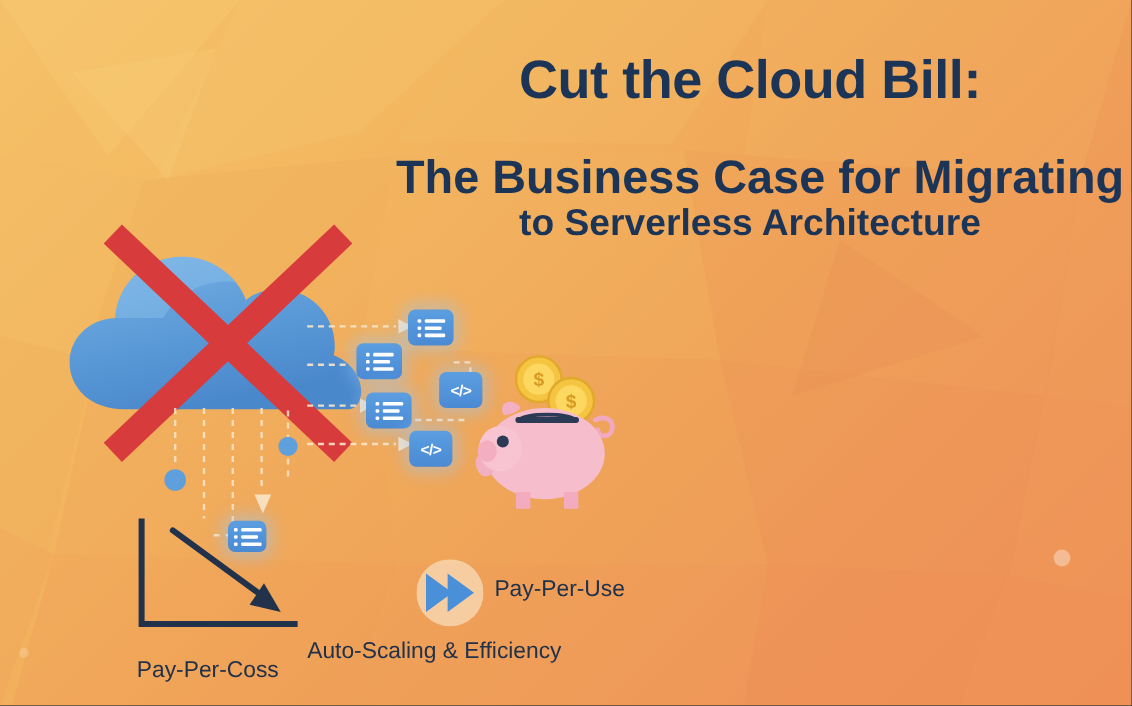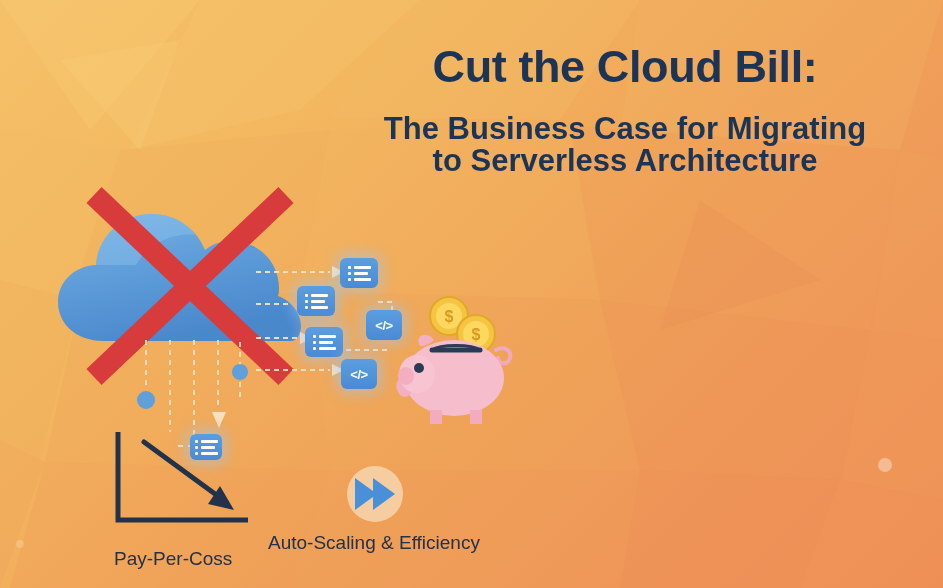--- a/index.html
+++ b/index.html
@@ -40,24 +40,24 @@
     color: #1c3557;
   }
   .t-line1 {
     font-size: 45px;
     font-weight: bold;
     letter-spacing: -.4px;
     line-height: 1.02;
     white-space: nowrap;
   }
   .t-line2 {
-    font-size: 31px;
+    font-size: 39px;
     font-weight: bold;
     line-height: 1.05;
-    margin-top: 23px;
+    margin-top: 39px;
     white-space: nowrap;
   }
   .t-line3 {
     font-size: 31px;
     font-weight: bold;
     line-height: 1.05;
     white-space: nowrap;
   }
 
   
@@ -137,21 +137,21 @@
 
   
   .caption {
     position: absolute;
     color: #22324a;
     font-size: 19px;
     font-weight: normal;
     white-space: nowrap;
   }
   #cap-cost { left: 114px; top: 548px; }
-  #cap-auto { left: 268px; top: 532px; }
+  #cap-auto { left: 256px; top: 532px; }
   #cap-use  { left: 412px; top: 481px; }
 
   #ff-icon {
     position: absolute;
     left: 347px;
     top: 466px;
     width: 56px;
     height: 56px;
   }
 </style>
@@ -333,14 +333,15 @@
   </svg>
 
   <svg id="ff-icon" viewBox="0 0 56 56">
     <circle cx="28" cy="28" r="28" fill="#f8dcb8" opacity=".75"></circle>
     <polygon points="8,12 30,28 8,44" fill="#4a90d9"></polygon>
     <polygon points="26,12 48,28 26,44" fill="#4a90d9"></polygon>
   </svg>
 
   <div class="caption" id="cap-cost">Pay-Per-Coss</div>
   <div class="caption" id="cap-auto">Auto-Scaling &amp; Efficiency</div>
+  <div class="caption" id="cap-use">Pay-Per-Use</div>
 
 </div>
 
 </body></html>

